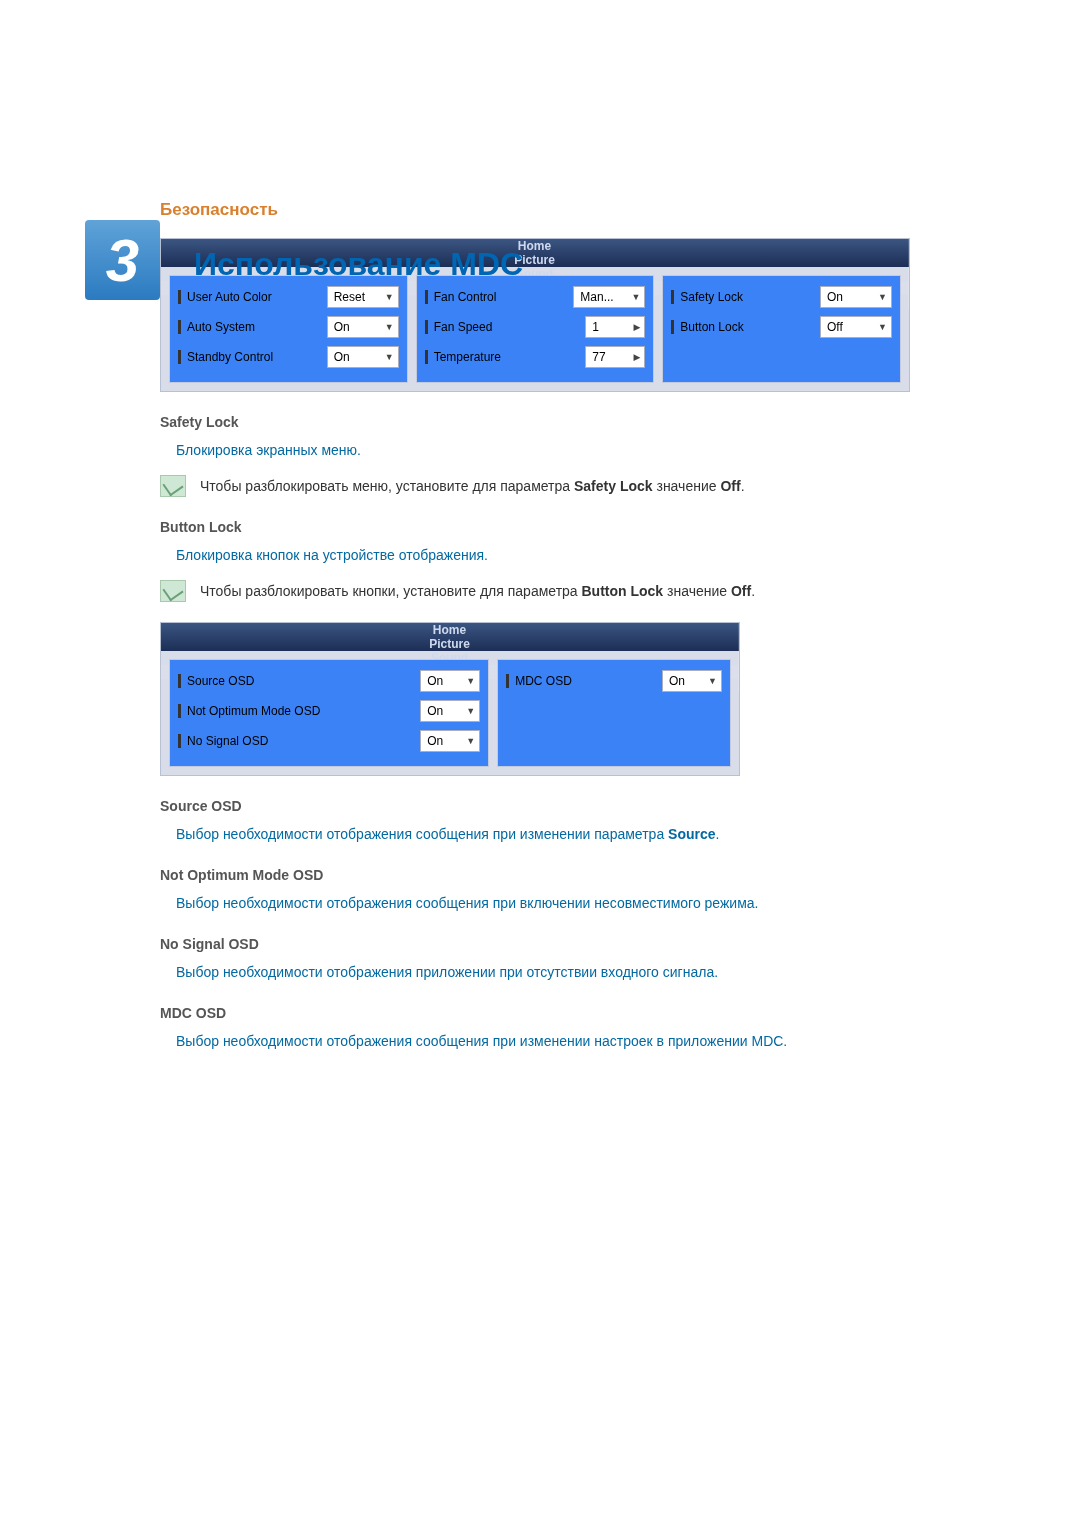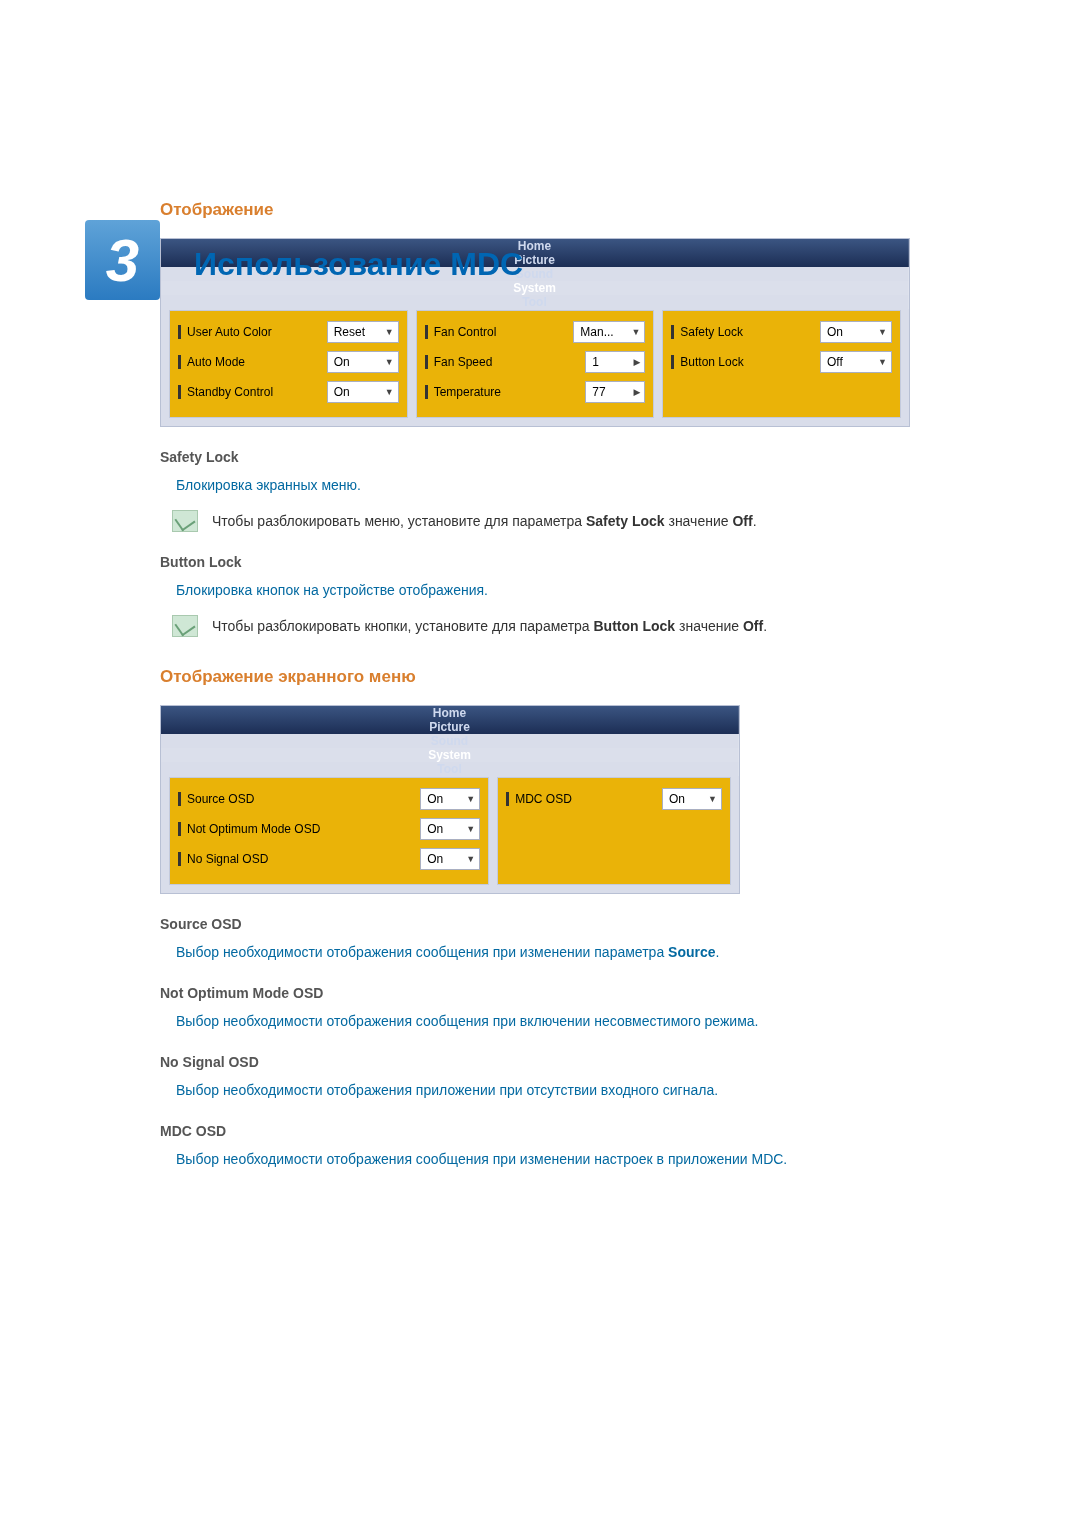--- a/index.html
+++ b/index.html
@@ -64,21 +64,21 @@
   p.body {
     color: #0369a1;
     font-size: 14px;
     margin: 8px 0 14px 16px;
     line-height: 1.5;
   }
   .note-row {
     display: flex;
     align-items: center;
     gap: 14px;
-    margin: 8px 0 20px 12px;
+    margin: 8px 0 20px 0;
   }
   .note-icon {
     width: 26px;
     height: 22px;
     background: #cfe7d5;
     border: 1px solid #a9c9af;
     position: relative;
     flex: 0 0 26px;
   }
   .note-icon::after {
@@ -126,25 +126,24 @@
     color: #fff;
   }
   .tabbar .tab.system { background: rgba(255,255,255,0.06); }
 
   .ui-body {
     display: flex;
     gap: 8px;
     padding: 8px;
   }
   .col {
-    background: #eab308;
+    background: #3b82f6;
     border: 1px solid #c3cadd;
     padding: 6px 8px 10px 8px;
     flex: 1 1 0;
-    margin-top: 35px;
   }
   .row {
     display: flex;
     align-items: center;
     gap: 6px;
     height: 30px;
   }
   .row .bar {
     width: 3px;
     height: 14px;
@@ -183,21 +182,21 @@
 <body>
 
 <div class="page">
   <div class="chapter-badge">
     <span>3</span>
   </div>
   <h1 class="page-title">Использование MDC</h1>
 
   <div class="content">
 
-    <h2 class="section">Отображение</h2>
+    <h2 class="section">Безопасность</h2>
 
     <div class="ui-panel big">
       <div class="tabbar">
         <div class="tab">Home</div>
         <div class="tab">Picture</div>
         <div class="tab">Sound</div>
         <div class="tab system highlight">System</div>
         <div class="tab">Tool</div>
       </div>
       <div class="ui-body">
@@ -205,21 +204,21 @@
           <div class="row">
             <span class="bar"></span>
             <span class="label">User Auto Color</span>
             <div class="dropdown">
               <span class="val">Reset</span>
               <span class="caret">▼</span>
             </div>
           </div>
           <div class="row">
             <span class="bar"></span>
-            <span class="label">Auto Mode</span>
+            <span class="label">Auto System</span>
             <div class="dropdown">
               <span class="val">On</span>
               <span class="caret">▼</span>
             </div>
           </div>
           <div class="row">
             <span class="bar"></span>
             <span class="label">Standby Control</span>
             <div class="dropdown">
               <span class="val">On</span>
@@ -287,21 +286,20 @@
 
     <h3 class="subhead">Button Lock</h3>
     <p class="body">Блокировка кнопок на устройстве отображения.</p>
     <div class="note-row">
       <div class="note-icon"></div>
       <div class="note-text">
         <span>Чтобы разблокировать кнопки, установите для параметра </span><span class="bold">Button Lock</span><span> значение </span><span class="bold">Off</span><span>.</span>
       </div>
     </div>
 
-    <h2 class="section">Отображение экранного меню</h2>
 
     <div class="ui-panel small">
       <div class="tabbar">
         <div class="tab">Home</div>
         <div class="tab">Picture</div>
         <div class="tab">Sound</div>
         <div class="tab system highlight">System</div>
         <div class="tab">Tool</div>
       </div>
       <div class="ui-body">

